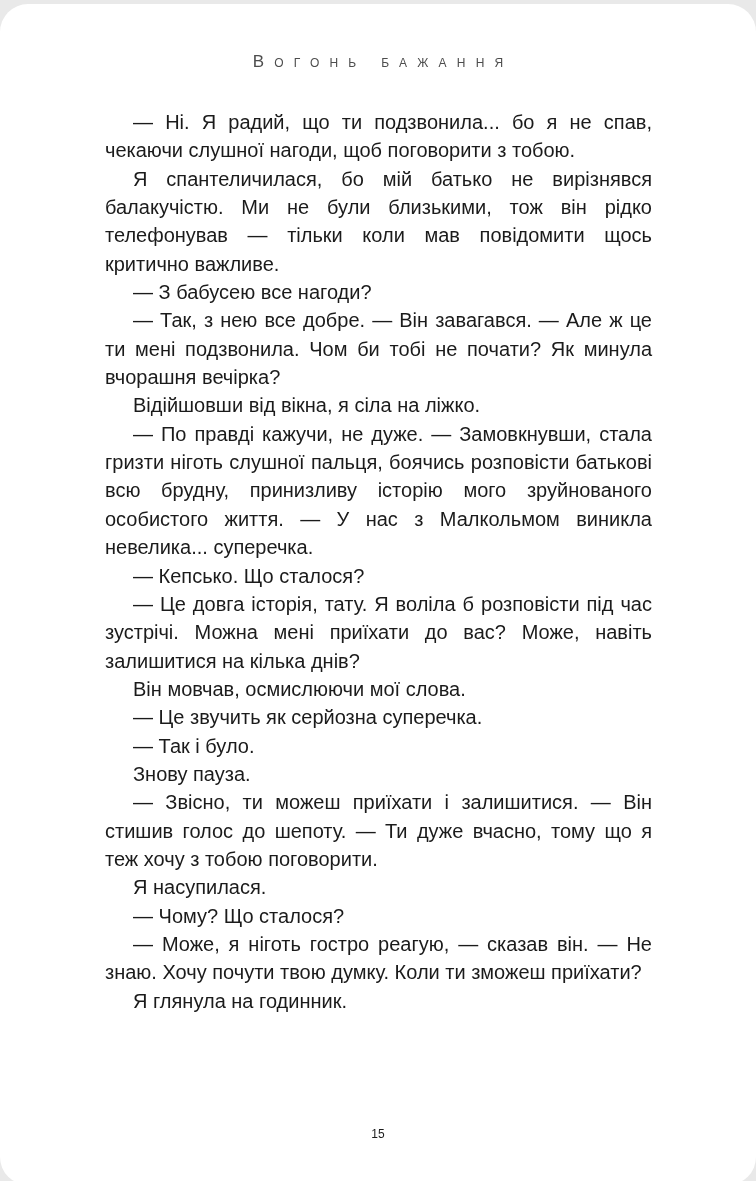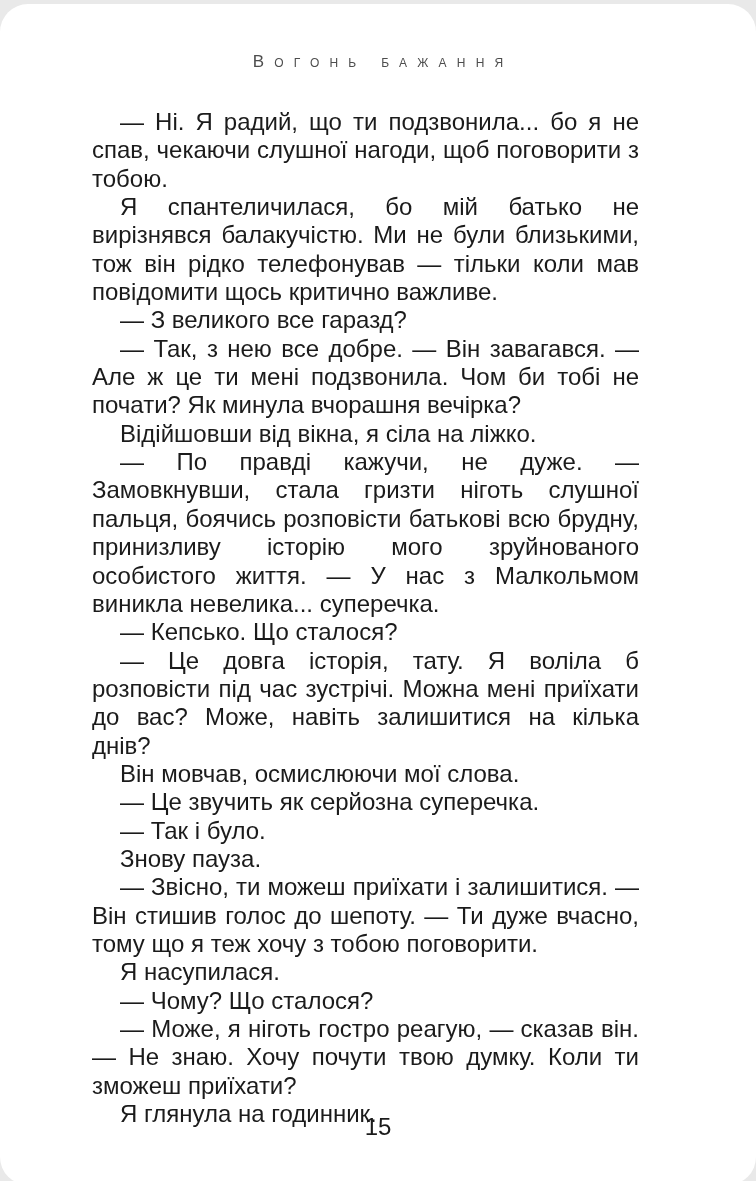--- a/index.html
+++ b/index.html
@@ -28,52 +28,52 @@
       font-size: 17px;
       font-variant: small-caps;
       letter-spacing: 0.60em;
       color: #4d4d4d;
       
       padding-left: 0.60em;
     }
     .body-text {
       position: absolute;
       top: 104px;
-      left: 92px;
+      left: 105px;
       width: 547px;
-      font-size: 24px;
+      font-size: 20px;
       line-height: 28.35px;
       text-align: justify;
       text-justify: inter-word;
     }
     .para {
       margin: 0;
       padding: 0;
       text-indent: 28px;
     }
     .page-number {
       position: absolute;
       bottom: 44px;
       left: 0;
       right: 0;
       text-align: center;
-      font-size: 24px;
+      font-size: 12px;
       color: #1b1b1b;
     }
   </style>
 </head>
 <body>
 
 <div class="page">
   <div class="running-head">Вогонь бажання</div>
 
   <div class="body-text">
       <p class="para">— Ні. Я радий, що ти подзвонила... бо я не спав, чекаючи слушної нагоди, щоб поговорити з тобою.</p>
       <p class="para">Я спантеличилася, бо мій батько не вирізнявся балакучістю. Ми не були близькими, тож він рідко телефонував — тільки коли мав повідомити щось критично важливе.</p>
-      <p class="para">— З великого все гаразд?</p>
+      <p class="para">— З бабусею все нагоди?</p>
       <p class="para">— Так, з нею все добре. — Він завагався. — Але ж це ти мені подзвонила. Чом би тобі не почати? Як минула вчорашня вечірка?</p>
       <p class="para">Відійшовши від вікна, я сіла на ліжко.</p>
       <p class="para">— По правді кажучи, не дуже. — Замовкнувши, стала гризти ніготь слушної пальця, боячись розповісти батькові всю брудну, принизливу історію мого зруйнованого особистого життя. — У нас з Малкольмом виникла невелика... суперечка.</p>
       <p class="para">— Кепсько. Що сталося?</p>
       <p class="para">— Це довга історія, тату. Я воліла б розповісти під час зустрічі. Можна мені приїхати до вас? Може, навіть залишитися на кілька днів?</p>
       <p class="para">Він мовчав, осмислюючи мої слова.</p>
       <p class="para">— Це звучить як серйозна суперечка.</p>
       <p class="para">— Так і було.</p>
       <p class="para">Знову пауза.</p>
       <p class="para">— Звісно, ти можеш приїхати і залишитися. — Він стишив голос до шепоту. — Ти дуже вчасно, тому що я теж хочу з тобою поговорити.</p>

